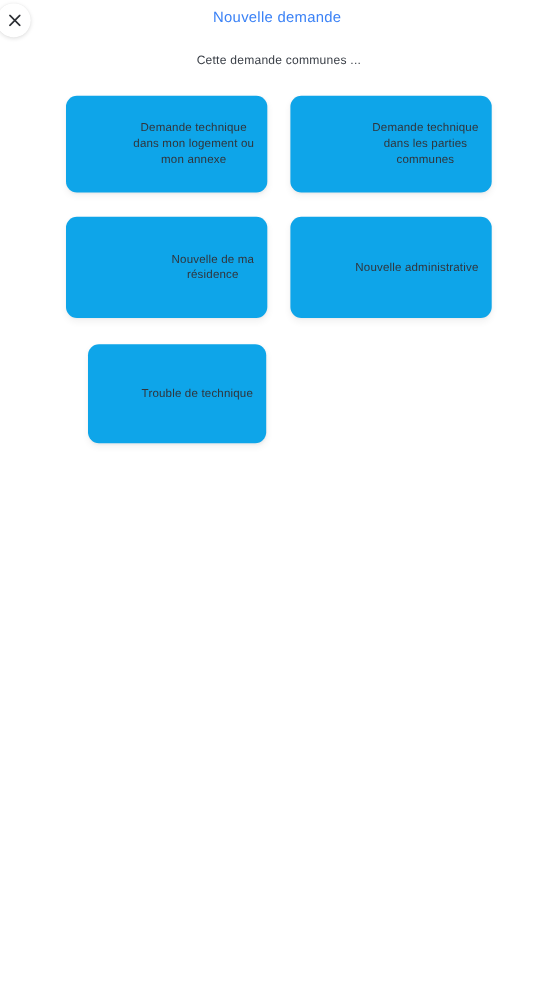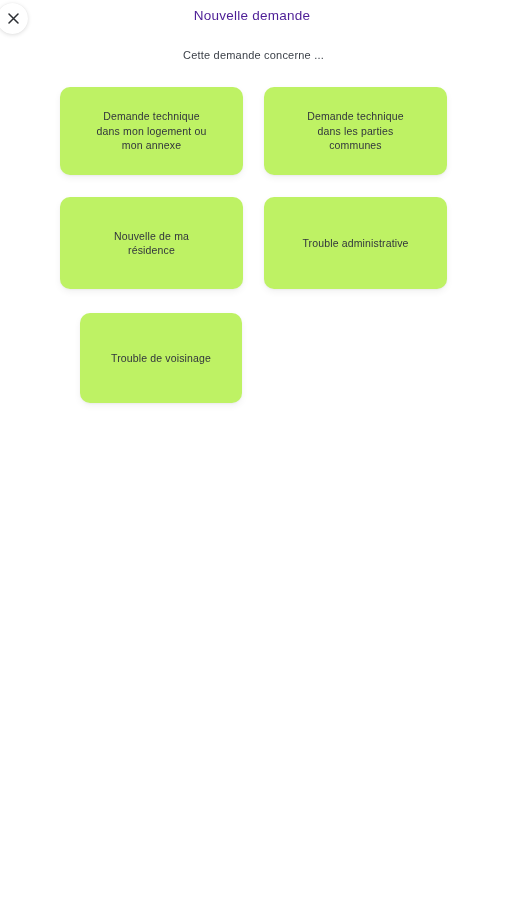--- a/index.html
+++ b/index.html
@@ -47,44 +47,44 @@
 
   
   .title {
     position:absolute;
     top:8px;
     left:0;
     width:504px;
     text-align:center;
     font-size:13.5px;
     letter-spacing:0.25px;
-    color:#4c1d95;
+    color:#3b82f6;
     font-weight:400;
   }
   .subtitle {
     position:absolute;
     top:49px;
     left:0;
     width:507px;
     text-align:center;
     font-size:11px;
     letter-spacing:0.2px;
     color:#3a3f47;
     font-weight:400;
   }
 
   
   .card {
     position:absolute;
-    background:#bef264;
+    background:#0ea5e9;
     border-radius:10px;
     box-shadow:0 3px 7px rgba(0,0,0,0.055), 0 1px 2px rgba(0,0,0,0.04);
     display:flex;
     align-items:center;
-    justify-content:center;
+    justify-content:flex-end;
     text-align:center;
     cursor:pointer;
     padding:6px 12px;
   }
   .card-label {
     font-size:10.5px;
     line-height:14.5px;
     letter-spacing:0.15px;
     color:#31353c;
     font-weight:400;
@@ -108,41 +108,41 @@
 
   <button class="close-btn">
     <span class="x-icon">
       <svg width="11" height="11" viewBox="0 0 11 11" aria-hidden="true">
         <path d="M1 1 L10 10 M10 1 L1 10" stroke="#2c2f34" stroke-width="1.5" stroke-linecap="round" fill="none"></path>
       </svg>
     </span>
   </button>
 
   <div class="title">Nouvelle demande</div>
-  <div class="subtitle">Cette demande concerne ...</div>
+  <div class="subtitle">Cette demande communes ...</div>
 
   <div class="card card-r1c1">
     <span class="card-label">Demande technique
 dans mon logement ou
 mon annexe</span>
   </div>
 
   <div class="card card-r1c2">
     <span class="card-label">Demande technique
 dans les parties
 communes</span>
   </div>
 
   <div class="card card-r2c1">
     <span class="card-label">Nouvelle de ma
 résidence</span>
   </div>
 
   <div class="card card-r2c2">
-    <span class="card-label">Trouble administrative</span>
+    <span class="card-label">Nouvelle administrative</span>
   </div>
 
   <div class="card card-r3c1">
-    <span class="card-label">Trouble de voisinage</span>
+    <span class="card-label">Trouble de technique</span>
   </div>
 
 
 </div>
 
 </body></html>

